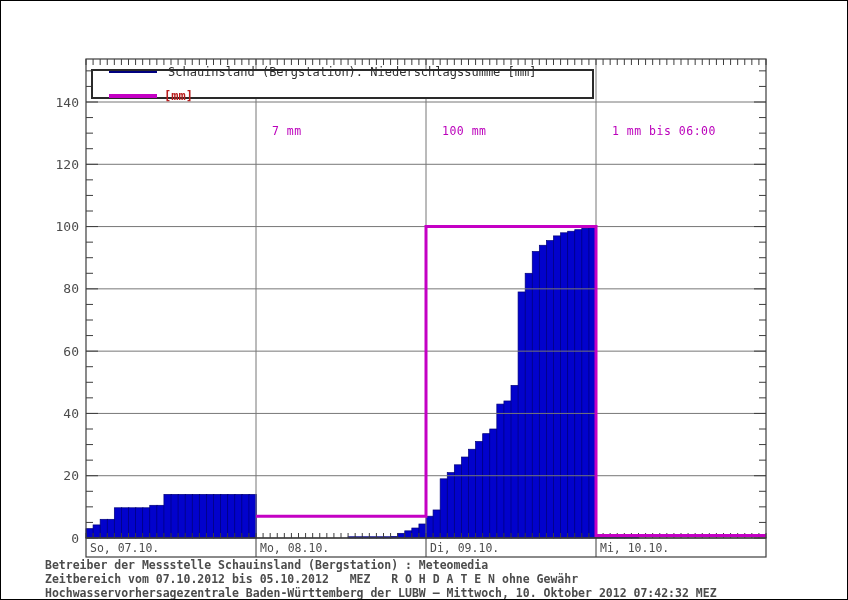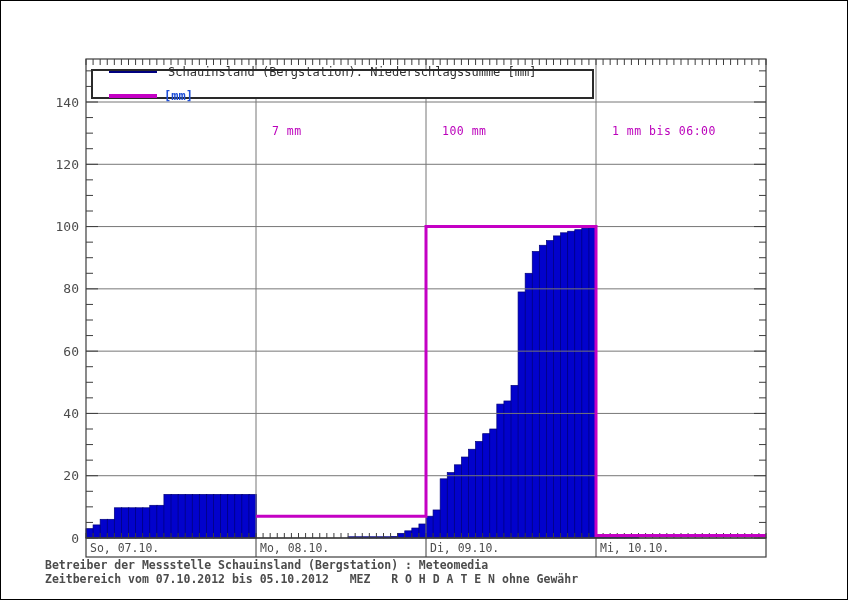--- a/index.html
+++ b/index.html
@@ -10,21 +10,21 @@
   .ytick-label{font-size:13px;fill:#4c4c4c;}
   .date-label{font-size:11.5px;fill:#4c4c4c;}
   .annotation{font-size:11.5px;letter-spacing:0.5px;}
   .legend-box{position:absolute;left:90px;top:68px;width:503px;height:30px;box-sizing:border-box;
               border:2px solid #2a2a2a;background:#fff;z-index:2;display:flex;flex-direction:column;justify-content:center;gap:11px;}
   .legend-row{display:flex;align-items:center;height:13px;}
   .legend-sample{display:inline-block;width:48px;margin-left:16px;flex:none;}
   .legend-sample.s1{height:0;border-top:2px solid #000080;}
   .legend-sample.s2{height:0;border-top:4px solid #c400c4;}
   .legend-label{margin-left:11px;font-size:12px;color:#2e2e2e;white-space:pre;}
-  .legend-unit{font-weight:bold;margin-left:7px;font-size:12px;color:#1d4ed8;}
+  .legend-unit{font-weight:bold;margin-left:7px;font-size:12px;color:#b91c1c;}
   .footer{position:absolute;left:44px;z-index:2;font-size:11.5px;line-height:14px;color:#4c4c4c;white-space:pre;font-weight:bold;}
   .f1{top:557px;} .f2{top:571px;} .f3{top:585px;}
 </style>
 </head>
 <body>
 
 <div class="figure">
 
   <svg id="chart" width="848" height="600" viewBox="0 0 848 600">
       <rect x="85.00" y="527.66" width="7.48" height="9.34" fill="#0202cc" stroke="#00007a" stroke-width="0.7"></rect>
@@ -387,14 +387,15 @@
       <span class="legend-label">Schauinsland (Bergstation): Niederschlagssumme [mm]</span>
     </div>
     <div class="legend-row">
       <span class="legend-sample s2"></span>
       <span class="legend-unit">[mm]</span>
     </div>
   </div>
 
   <div class="footer f1">Betreiber der Messstelle Schauinsland (Bergstation) : Meteomedia</div>
   <div class="footer f2">Zeitbereich vom 07.10.2012 bis 05.10.2012   MEZ   R O H D A T E N ohne Gewähr</div>
+  <div class="footer f3">Hochwasservorhersagezentrale Baden-Württemberg der LUBW — Mittwoch, 10. Oktober 2012 07:42:32 MEZ</div>
 
 </div>
 
 </body></html>

